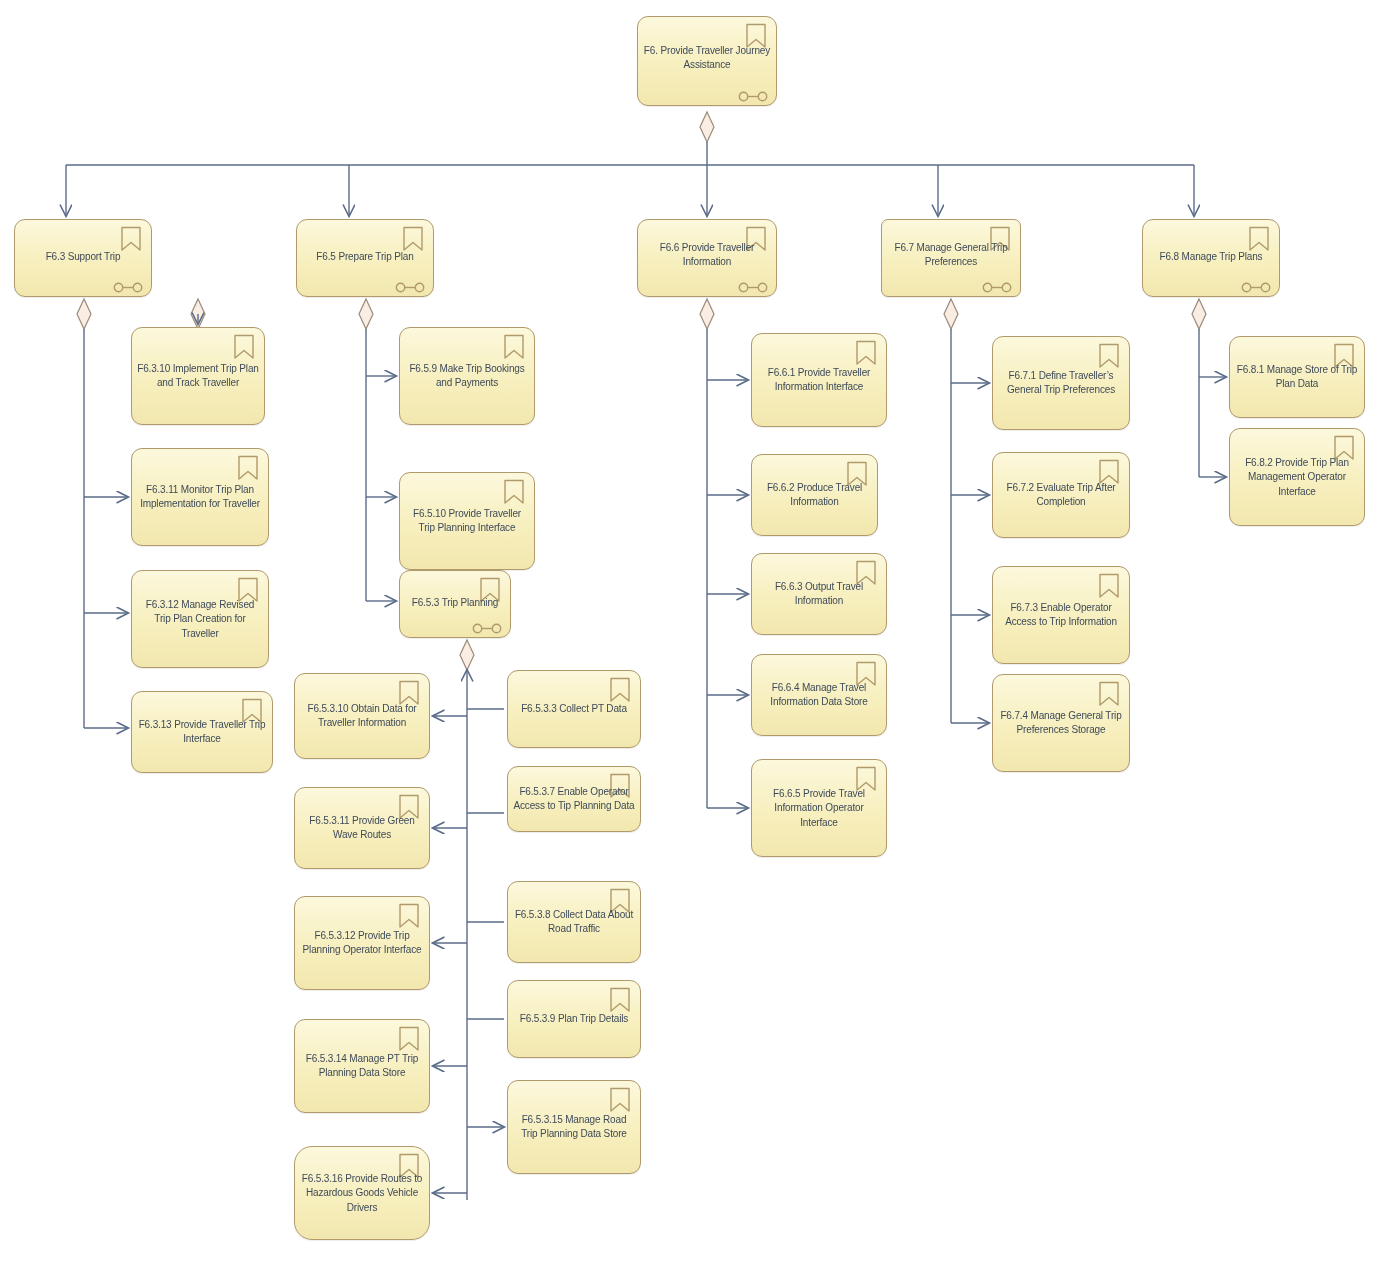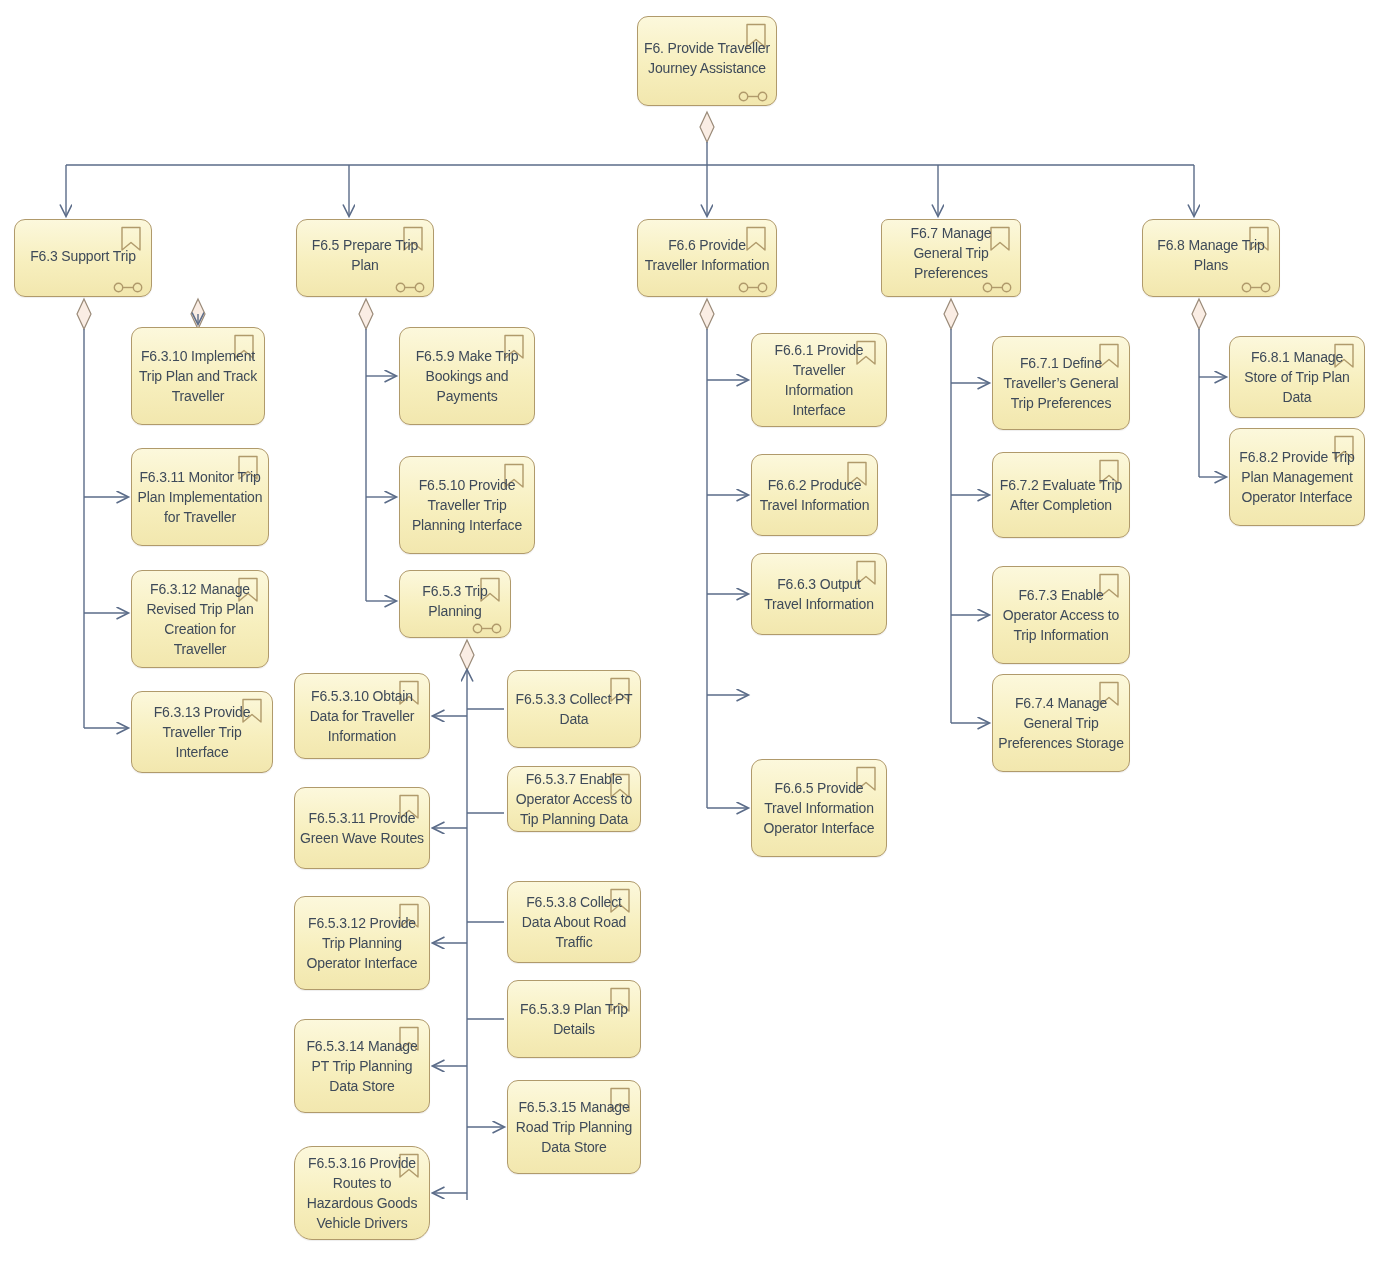--- a/index.html
+++ b/index.html
@@ -7,21 +7,21 @@
        font-family:"Liberation Sans", sans-serif;}
   #canvas{position:absolute;left:0;top:0;width:1380px;height:1261px;}
   svg.edges{position:absolute;left:0;top:0;width:1380px;height:1261px;pointer-events:none;}
 
   .node{position:absolute;box-sizing:border-box;
         background:linear-gradient(180deg,#FCF8DC 0%,#F7EFBE 55%,#F2E7AE 100%);
         border:1.3px solid #B09A6B;border-radius:11px;
         box-shadow:0 1px 1px rgba(0,0,0,0.07);}
   .node .label{position:absolute;left:5px;right:5px;top:50%;
         transform:translateY(-50%);
-        text-align:center;color:#3E4A59;font-size:14px;line-height:1.43;
+        text-align:center;color:#3E4A59;font-size:10px;line-height:1.43;
         letter-spacing:-0.15px;}
   .node.grouping .label{transform:translateY(-58%);}
   .bookmark{position:absolute;right:9px;top:6px;width:22px;height:26px;}
   .junction{position:absolute;right:8px;bottom:6px;width:30px;height:11px;}
 </style>
 </head>
 <body>
 
 <div id="canvas">
   <svg class="edges" viewBox="0 0 1380 1261" xmlns="http://www.w3.org/2000/svg">
@@ -180,21 +180,21 @@
           <path d="M2,1.5 L20,1.5 L20,24 L11,16.5 L2,24 Z" fill="none" stroke="#B09A6B" stroke-width="1.4" stroke-linejoin="round"></path>
         </svg></span>
       <span class="label">F6.3.13 Provide Traveller Trip Interface</span>
     </div>
     <div class="node" style="left: 399px; top: 327px; width: 136px; height: 98px;">
       <span class="bookmark"><svg viewBox="0 0 22 26" xmlns="http://www.w3.org/2000/svg">
           <path d="M2,1.5 L20,1.5 L20,24 L11,16.5 L2,24 Z" fill="none" stroke="#B09A6B" stroke-width="1.4" stroke-linejoin="round"></path>
         </svg></span>
       <span class="label">F6.5.9 Make Trip Bookings and Payments</span>
     </div>
-    <div class="node" style="left: 399px; top: 456px; width: 136px; height: 98px;">
+    <div class="node" style="left: 399px; top: 472px; width: 136px; height: 98px;">
       <span class="bookmark"><svg viewBox="0 0 22 26" xmlns="http://www.w3.org/2000/svg">
           <path d="M2,1.5 L20,1.5 L20,24 L11,16.5 L2,24 Z" fill="none" stroke="#B09A6B" stroke-width="1.4" stroke-linejoin="round"></path>
         </svg></span>
       <span class="label">F6.5.10 Provide Traveller Trip Planning Interface</span>
     </div>
     <div class="node grouping" style="left: 399px; top: 570px; width: 112px; height: 68px;">
       <span class="bookmark"><svg viewBox="0 0 22 26" xmlns="http://www.w3.org/2000/svg">
           <path d="M2,1.5 L20,1.5 L20,24 L11,16.5 L2,24 Z" fill="none" stroke="#B09A6B" stroke-width="1.4" stroke-linejoin="round"></path>
         </svg></span>
       <span class="junction"><svg viewBox="0 0 30 11" xmlns="http://www.w3.org/2000/svg">
@@ -275,20 +275,26 @@
           <path d="M2,1.5 L20,1.5 L20,24 L11,16.5 L2,24 Z" fill="none" stroke="#B09A6B" stroke-width="1.4" stroke-linejoin="round"></path>
         </svg></span>
       <span class="label">F6.6.2 Produce Travel Information</span>
     </div>
     <div class="node" style="left: 751px; top: 553px; width: 136px; height: 82px;">
       <span class="bookmark"><svg viewBox="0 0 22 26" xmlns="http://www.w3.org/2000/svg">
           <path d="M2,1.5 L20,1.5 L20,24 L11,16.5 L2,24 Z" fill="none" stroke="#B09A6B" stroke-width="1.4" stroke-linejoin="round"></path>
         </svg></span>
       <span class="label">F6.6.3 Output Travel Information</span>
     </div>
+    <div class="node" style="left: 751px; top: 654px; width: 136px; height: 82px;">
+      <span class="bookmark"><svg viewBox="0 0 22 26" xmlns="http://www.w3.org/2000/svg">
+          <path d="M2,1.5 L20,1.5 L20,24 L11,16.5 L2,24 Z" fill="none" stroke="#B09A6B" stroke-width="1.4" stroke-linejoin="round"></path>
+        </svg></span>
+      <span class="label">F6.6.4 Manage Travel Information Data Store</span>
+    </div>
     <div class="node" style="left: 751px; top: 759px; width: 136px; height: 98px;">
       <span class="bookmark"><svg viewBox="0 0 22 26" xmlns="http://www.w3.org/2000/svg">
           <path d="M2,1.5 L20,1.5 L20,24 L11,16.5 L2,24 Z" fill="none" stroke="#B09A6B" stroke-width="1.4" stroke-linejoin="round"></path>
         </svg></span>
       <span class="label">F6.6.5 Provide Travel Information Operator Interface</span>
     </div>
     <div class="node" style="left: 992px; top: 336px; width: 138px; height: 94px;">
       <span class="bookmark"><svg viewBox="0 0 22 26" xmlns="http://www.w3.org/2000/svg">
           <path d="M2,1.5 L20,1.5 L20,24 L11,16.5 L2,24 Z" fill="none" stroke="#B09A6B" stroke-width="1.4" stroke-linejoin="round"></path>
         </svg></span>

